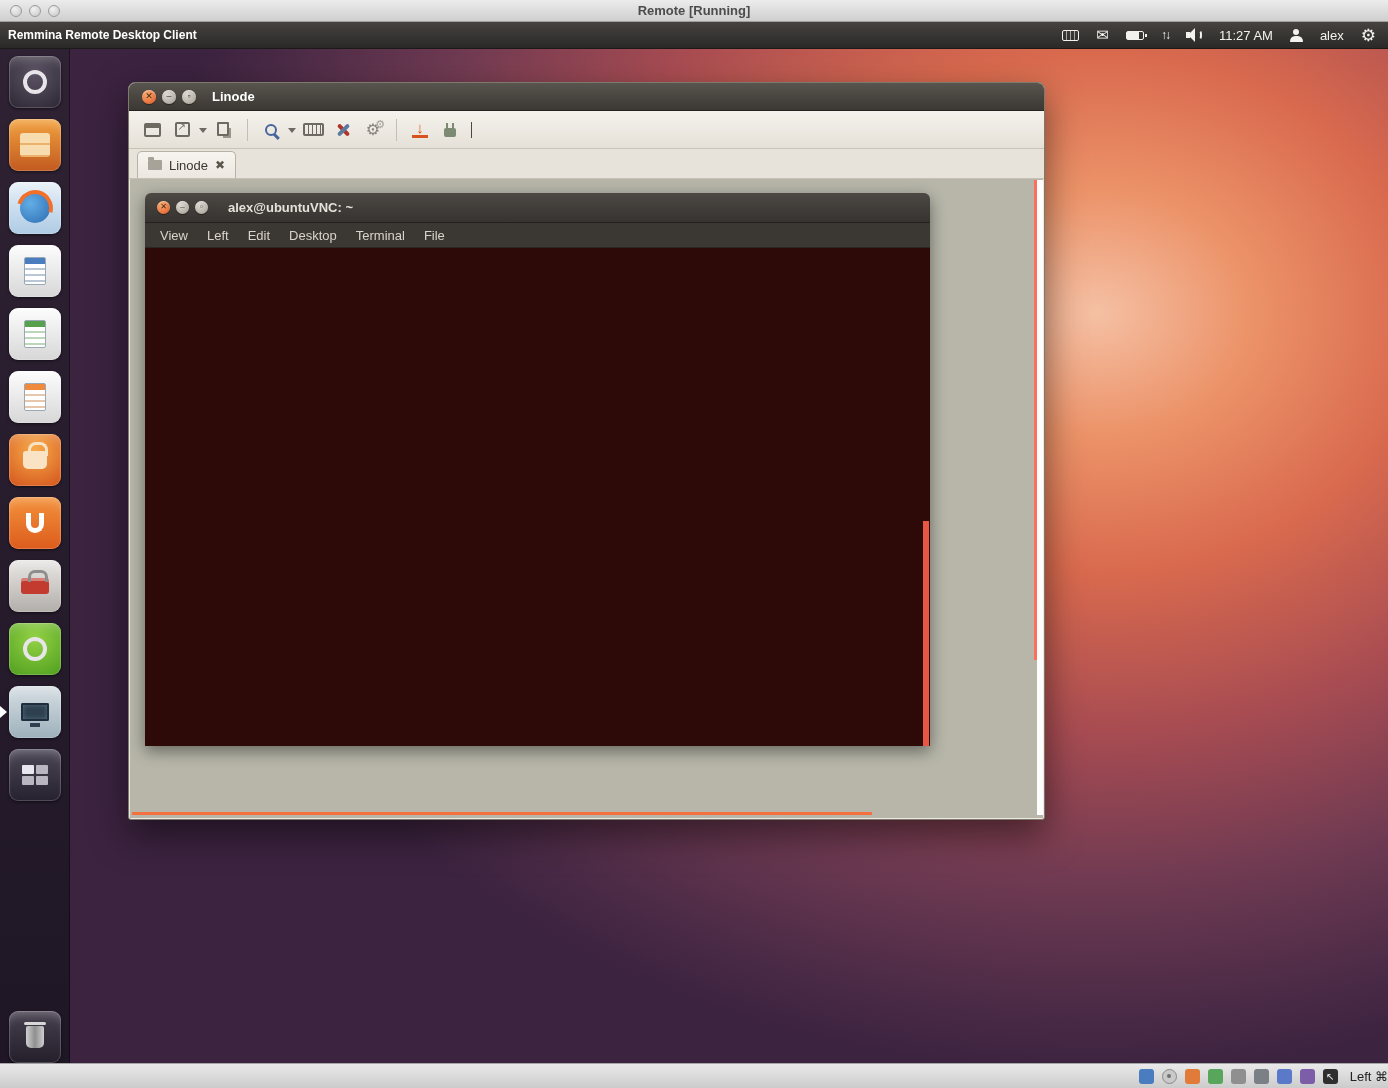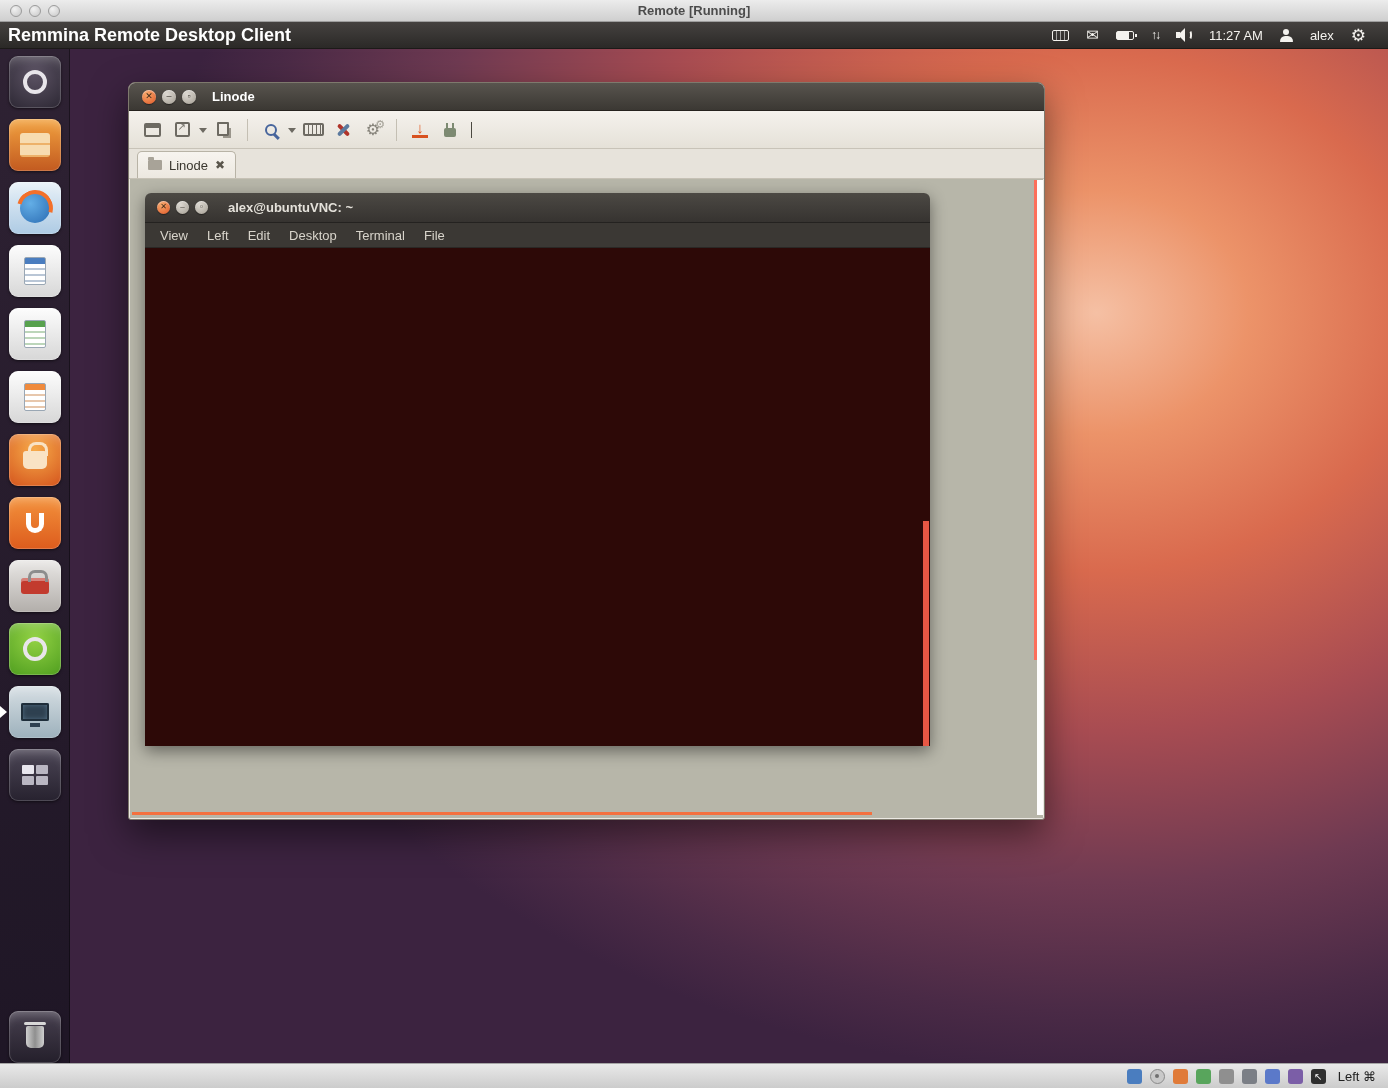--- a/index.html
+++ b/index.html
@@ -11,22 +11,22 @@
     background:linear-gradient(#ececec,#cfcfcf); border-bottom:1px solid #9e9e9e; z-index:50; }
   .traffic { position:absolute; left:10px; top:5px; display:flex; gap:7px; }
   .tl { width:12px; height:12px; border-radius:50%; background:radial-gradient(circle at 35% 30%, #f2f2f2, #c7c7c7); border:1px solid #9b9b9b; }
   .mac-title { position:absolute; left:0; right:0; top:0; height:22px; line-height:22px; text-align:center;
     font-size:13px; font-weight:bold; color:#4c4c4c; }
 
   
   .ubuntu-panel { position:absolute; top:22px; left:0; right:0; height:27px;
     background:linear-gradient(#454240,#2b2927); border-bottom:1px solid #1c1a18; z-index:40;
     display:flex; align-items:center; }
-  .panel-title { margin-left:8px; color:#fff; font-size:18px; font-weight:bold; }
-  .panel-right { margin-left:auto; display:flex; align-items:center; gap:17px; padding-right:22px; color:#fff; }
+  .panel-title { margin-left:8px; color:#fff; font-size:12px; font-weight:bold; }
+  .panel-right { margin-left:auto; display:flex; align-items:center; gap:17px; padding-right:12px; color:#fff; }
   .pi { display:inline-flex; align-items:center; justify-content:center; height:18px; color:#f4f2ee; }
   .pi-kbd { width:17px; height:11px; border:1px solid #f4f2ee; border-radius:2px;
     background:repeating-linear-gradient(90deg, transparent 0 3px, rgba(255,255,255,.55) 3px 4px); }
   .pi-mail::after { content:"✉"; font-size:15px; }
   .pi-batt { width:18px; height:9px; border:1px solid #f4f2ee; border-radius:2px; position:relative;
     background:linear-gradient(90deg, #f4f2ee 0 72%, transparent 72%); }
   .pi-batt::after { content:""; position:absolute; right:-4px; top:2px; width:2px; height:3px; background:#f4f2ee; }
   .pi-net { font-size:12px; letter-spacing:-2px; }
   .pi-net::after { content:"↑↓"; }
   .pi-sound { position:relative; width:16px; height:14px; }
@@ -159,21 +159,21 @@
   .term-menubar { height:25px; background:#3b3834; display:flex; align-items:center; gap:19px; padding-left:15px;
     border-bottom:1px solid #2a2825; }
   .term-menu-item { color:#d8d4cb; font-size:13px; }
   .term-body { position:absolute; left:0; right:0; top:55px; bottom:0; background:#2d0907; }
   .term-prompt { padding:6px 9px; font-family:"DejaVu Sans Mono", monospace; font-size:13px; color:#eceae2; }
   .term-red-strip { position:absolute; right:1px; bottom:0; width:6px; height:225px; background:#e85744; }
 
   
   .vbox-bar { position:absolute; left:0; right:0; bottom:0; height:25px; z-index:45;
     background:linear-gradient(#e9e9e9,#cccccc); border-top:1px solid #a5a5a5;
-    display:flex; align-items:center; justify-content:flex-end; gap:8px; padding-right:12px; }
+    display:flex; align-items:center; justify-content:flex-end; gap:8px; }
   .vbi { width:15px; height:15px; border-radius:3px; display:inline-flex; align-items:center; justify-content:center;
     font-size:10px; color:#fff; }
   .vb-display { background:#4a7dbf; }
   .vb-hdd { background:#8f8f8f; }
   .vb-cd { background:#c9c9c9; border-radius:50%; border:1px solid #8a8a8a; }
   .vb-cd::after { content:""; width:4px; height:4px; border-radius:50%; background:#6f6f6f; }
   .vb-audio { background:#e07b39; }
   .vb-net { background:#58a55c; }
   .vb-usb { background:#7b7f86; }
   .vb-shared { background:#5b79c9; }

